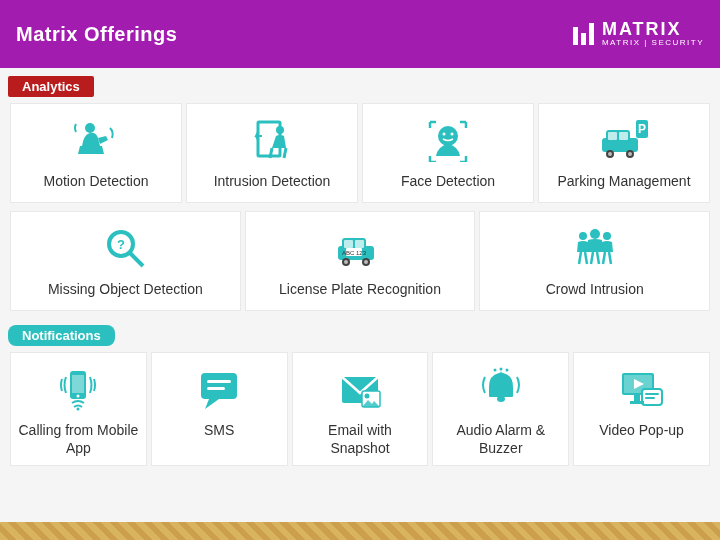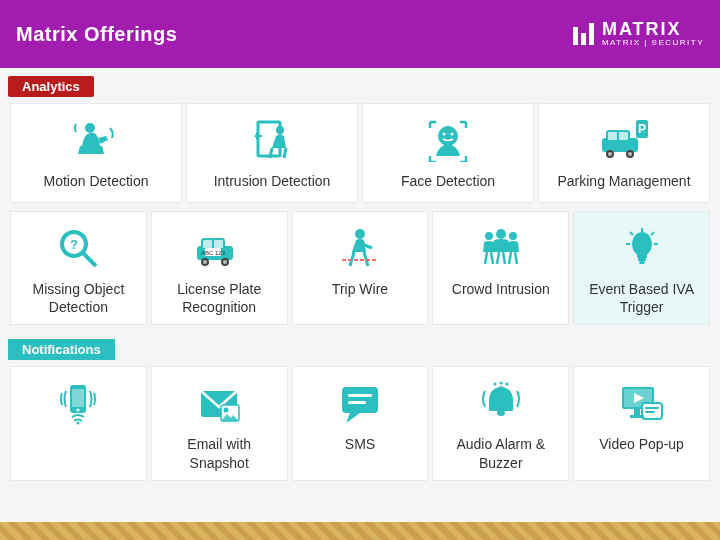--- a/index.html
+++ b/index.html
@@ -148,21 +148,21 @@
     }
 
     .notifications-label {
       background: #2bbfbf;
       color: white;
       font-size: 13px;
       font-weight: 600;
       padding: 3px 14px;
       display: inline-block;
       margin: 4px 0 0 8px;
-      border-radius: 0;
+      border-radius: 8px;
     }
   </style>
 </head>
 <body>
 
 <div class="header">
   <span class="header-title">Matrix Offerings</span>
   <div class="logo-area">
     <div class="logo-bars">
       <div class="logo-bar" style="height:18px;"></div>
@@ -288,36 +288,20 @@
           <rect x="10" y="14" width="9" height="8" rx="1" fill="white" opacity="0.7"></rect>
           <rect x="21" y="14" width="9" height="8" rx="1" fill="white" opacity="0.7"></rect>
 
           <rect x="12" y="22" width="16" height="8" rx="1" fill="white"></rect>
           <text x="20" y="29" text-anchor="middle" font-size="6" fill="#333">ABC 123</text>
         </svg>
       </div>
       <span class="icon-label">License Plate Recognition</span>
     </div>
 
-    <div class="icon-cell">
-      <div class="icon-img">
-        <svg width="44" height="44" viewBox="0 0 44 44">
-
-          <circle cx="22" cy="8" r="5" fill="#2bbfbf"></circle>
-          <path d="M18 14 Q22 12 26 14 L28 26 L14 26Z" fill="#2bbfbf"></path>
-          <line x1="16" y1="26" x2="12" y2="40" stroke="#2bbfbf" stroke-width="3"></line>
-          <line x1="26" y1="26" x2="30" y2="40" stroke="#2bbfbf" stroke-width="3"></line>
-
-          <line x1="24" y1="18" x2="34" y2="22" stroke="#2bbfbf" stroke-width="3"></line>
-
-          <line x1="4" y1="34" x2="40" y2="34" stroke="#ff6b6b" stroke-width="2" stroke-dasharray="4,2"></line>
-        </svg>
-      </div>
-      <span class="icon-label">Trip Wire</span>
-    </div>
 
 
     <div class="icon-cell">
       <div class="icon-img">
         <svg width="44" height="44" viewBox="0 0 44 44">
 
           <circle cx="10" cy="10" r="4" fill="#2bbfbf"></circle>
           <path d="M5 16 Q10 14 15 16 L16 26 L4 26Z" fill="#2bbfbf"></path>
           <circle cx="22" cy="8" r="5" fill="#2bbfbf"></circle>
           <path d="M15 14 Q22 12 29 14 L30 26 L14 26Z" fill="#2bbfbf"></path>
@@ -328,38 +312,20 @@
           <line x1="12" y1="26" x2="14" y2="38" stroke="#2bbfbf" stroke-width="2.5"></line>
           <line x1="20" y1="26" x2="18" y2="38" stroke="#2bbfbf" stroke-width="2.5"></line>
           <line x1="24" y1="26" x2="26" y2="38" stroke="#2bbfbf" stroke-width="2.5"></line>
           <line x1="32" y1="26" x2="30" y2="38" stroke="#2bbfbf" stroke-width="2.5"></line>
           <line x1="36" y1="26" x2="38" y2="38" stroke="#2bbfbf" stroke-width="2.5"></line>
         </svg>
       </div>
       <span class="icon-label">Crowd Intrusion</span>
     </div>
 
-    <div class="icon-cell event-trigger">
-      <div class="icon-img">
-        <svg width="44" height="44" viewBox="0 0 44 44">
-
-          <ellipse cx="22" cy="18" rx="10" ry="12" fill="#2bbfbf"></ellipse>
-          <rect x="17" y="28" width="10" height="4" rx="1" fill="#2bbfbf"></rect>
-          <rect x="18" y="32" width="8" height="3" rx="1" fill="#2bbfbf"></rect>
-          <rect x="19" y="35" width="6" height="3" rx="2" fill="#2bbfbf"></rect>
-
-          <line x1="22" y1="2" x2="22" y2="6" stroke="#2bbfbf" stroke-width="2"></line>
-          <line x1="34" y1="6" x2="31" y2="9" stroke="#2bbfbf" stroke-width="2"></line>
-          <line x1="38" y1="18" x2="34" y2="18" stroke="#2bbfbf" stroke-width="2"></line>
-          <line x1="10" y1="6" x2="13" y2="9" stroke="#2bbfbf" stroke-width="2"></line>
-          <line x1="6" y1="18" x2="10" y2="18" stroke="#2bbfbf" stroke-width="2"></line>
-        </svg>
-      </div>
-      <span class="icon-label">Event Based IVA Trigger</span>
-    </div>
 
   </div>
 </div>
 
 <div>
   <span class="notifications-label">Notifications</span>
 </div>
 
 <div class="main" style="padding-top:0;">
   <div class="icon-row">
@@ -376,20 +342,35 @@
           <path d="M10 10 Q7 18 10 26" stroke="#2bbfbf" stroke-width="2" fill="none"></path>
 
           <path d="M38 12 Q40 18 38 24" stroke="#2bbfbf" stroke-width="2" fill="none"></path>
           <path d="M34 10 Q37 18 34 26" stroke="#2bbfbf" stroke-width="2" fill="none"></path>
 
           <path d="M16 36 Q22 32 28 36" stroke="#2bbfbf" stroke-width="2" fill="none"></path>
           <path d="M18 40 Q22 37 26 40" stroke="#2bbfbf" stroke-width="2" fill="none"></path>
           <circle cx="22" cy="42" r="1.5" fill="#2bbfbf"></circle>
         </svg>
       </div>
+      <span class="icon-label">Calling from Mobile App</span>
+    </div>
+
+    <div class="icon-cell">
+      <div class="icon-img">
+        <svg width="44" height="44" viewBox="0 0 44 44">
+
+          <rect x="4" y="6" width="36" height="26" rx="4" fill="#2bbfbf"></rect>
+          <polygon points="12,32 8,42 22,32" fill="#2bbfbf"></polygon>
+
+          <rect x="10" y="13" width="24" height="3" rx="1.5" fill="white"></rect>
+          <rect x="10" y="20" width="18" height="3" rx="1.5" fill="white"></rect>
+        </svg>
+      </div>
+      <span class="icon-label">SMS</span>
     </div>
 
     <div class="icon-cell">
       <div class="icon-img">
         <svg width="44" height="44" viewBox="0 0 44 44">
 
           <rect x="4" y="10" width="36" height="26" rx="2" fill="#2bbfbf"></rect>
           <polyline points="4,10 22,26 40,10" stroke="white" stroke-width="2.5" fill="none"></polyline>
 
           <rect x="24" y="24" width="18" height="16" rx="2" fill="white" stroke="#2bbfbf" stroke-width="1.5"></rect>
@@ -397,34 +378,20 @@
           <polyline points="24,40 30,33 34,37 36,34 42,40" fill="#2bbfbf" opacity="0.8"></polyline>
         </svg>
       </div>
       <span class="icon-label">Email with Snapshot</span>
     </div>
 
     <div class="icon-cell">
       <div class="icon-img">
         <svg width="44" height="44" viewBox="0 0 44 44">
 
-          <rect x="4" y="6" width="36" height="26" rx="4" fill="#2bbfbf"></rect>
-          <polygon points="12,32 8,42 22,32" fill="#2bbfbf"></polygon>
-
-          <rect x="10" y="13" width="24" height="3" rx="1.5" fill="white"></rect>
-          <rect x="10" y="20" width="18" height="3" rx="1.5" fill="white"></rect>
-        </svg>
-      </div>
-      <span class="icon-label">SMS</span>
-    </div>
-
-    <div class="icon-cell">
-      <div class="icon-img">
-        <svg width="44" height="44" viewBox="0 0 44 44">
-
           <path d="M22 4 Q22 6 24 6 Q34 8 34 20 L34 28 L10 28 L10 20 Q10 8 20 6 Q22 6 22 4Z" fill="#2bbfbf"></path>
           <rect x="10" y="26" width="24" height="4" rx="1" fill="#2bbfbf"></rect>
           <ellipse cx="22" cy="32" rx="4" ry="3" fill="#2bbfbf"></ellipse>
 
           <path d="M6 10 Q2 18 6 26" stroke="#2bbfbf" stroke-width="2" fill="none"></path>
           <path d="M38 10 Q42 18 38 26" stroke="#2bbfbf" stroke-width="2" fill="none"></path>
 
           <circle cx="16" cy="3" r="1.5" fill="#2bbfbf"></circle>
           <circle cx="22" cy="2" r="1.5" fill="#2bbfbf"></circle>
           <circle cx="28" cy="3" r="1.5" fill="#2bbfbf"></circle>

